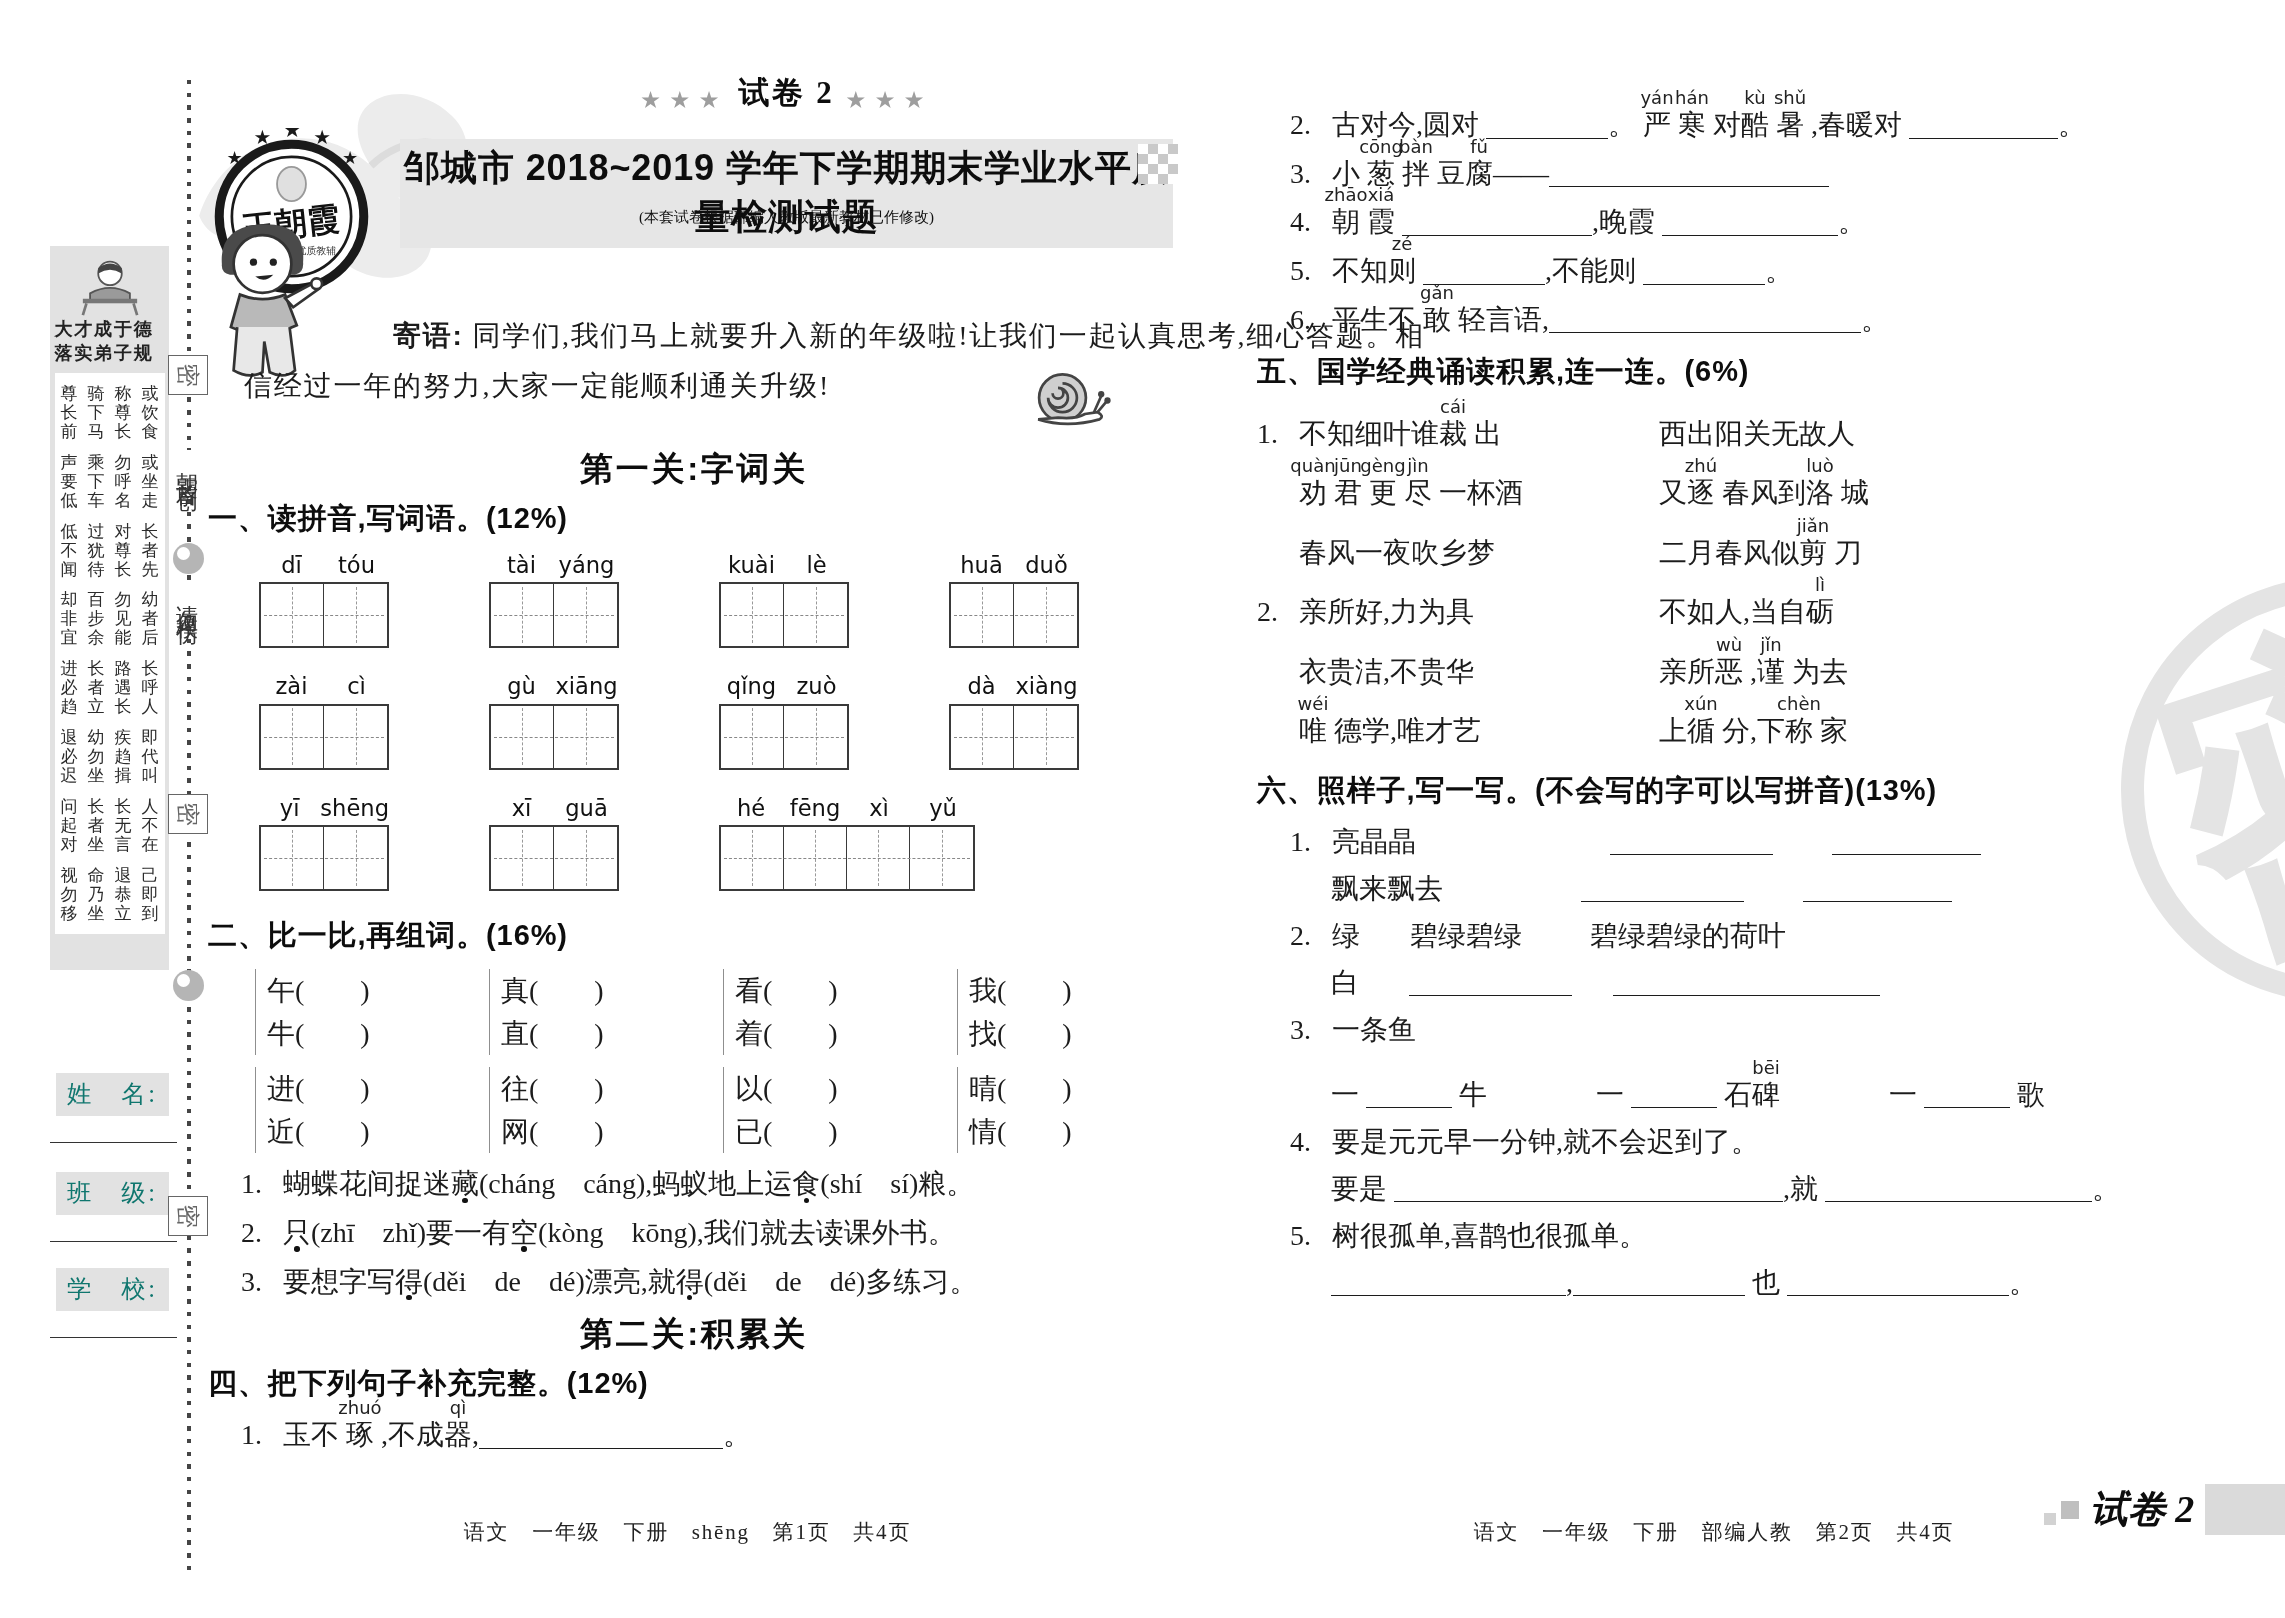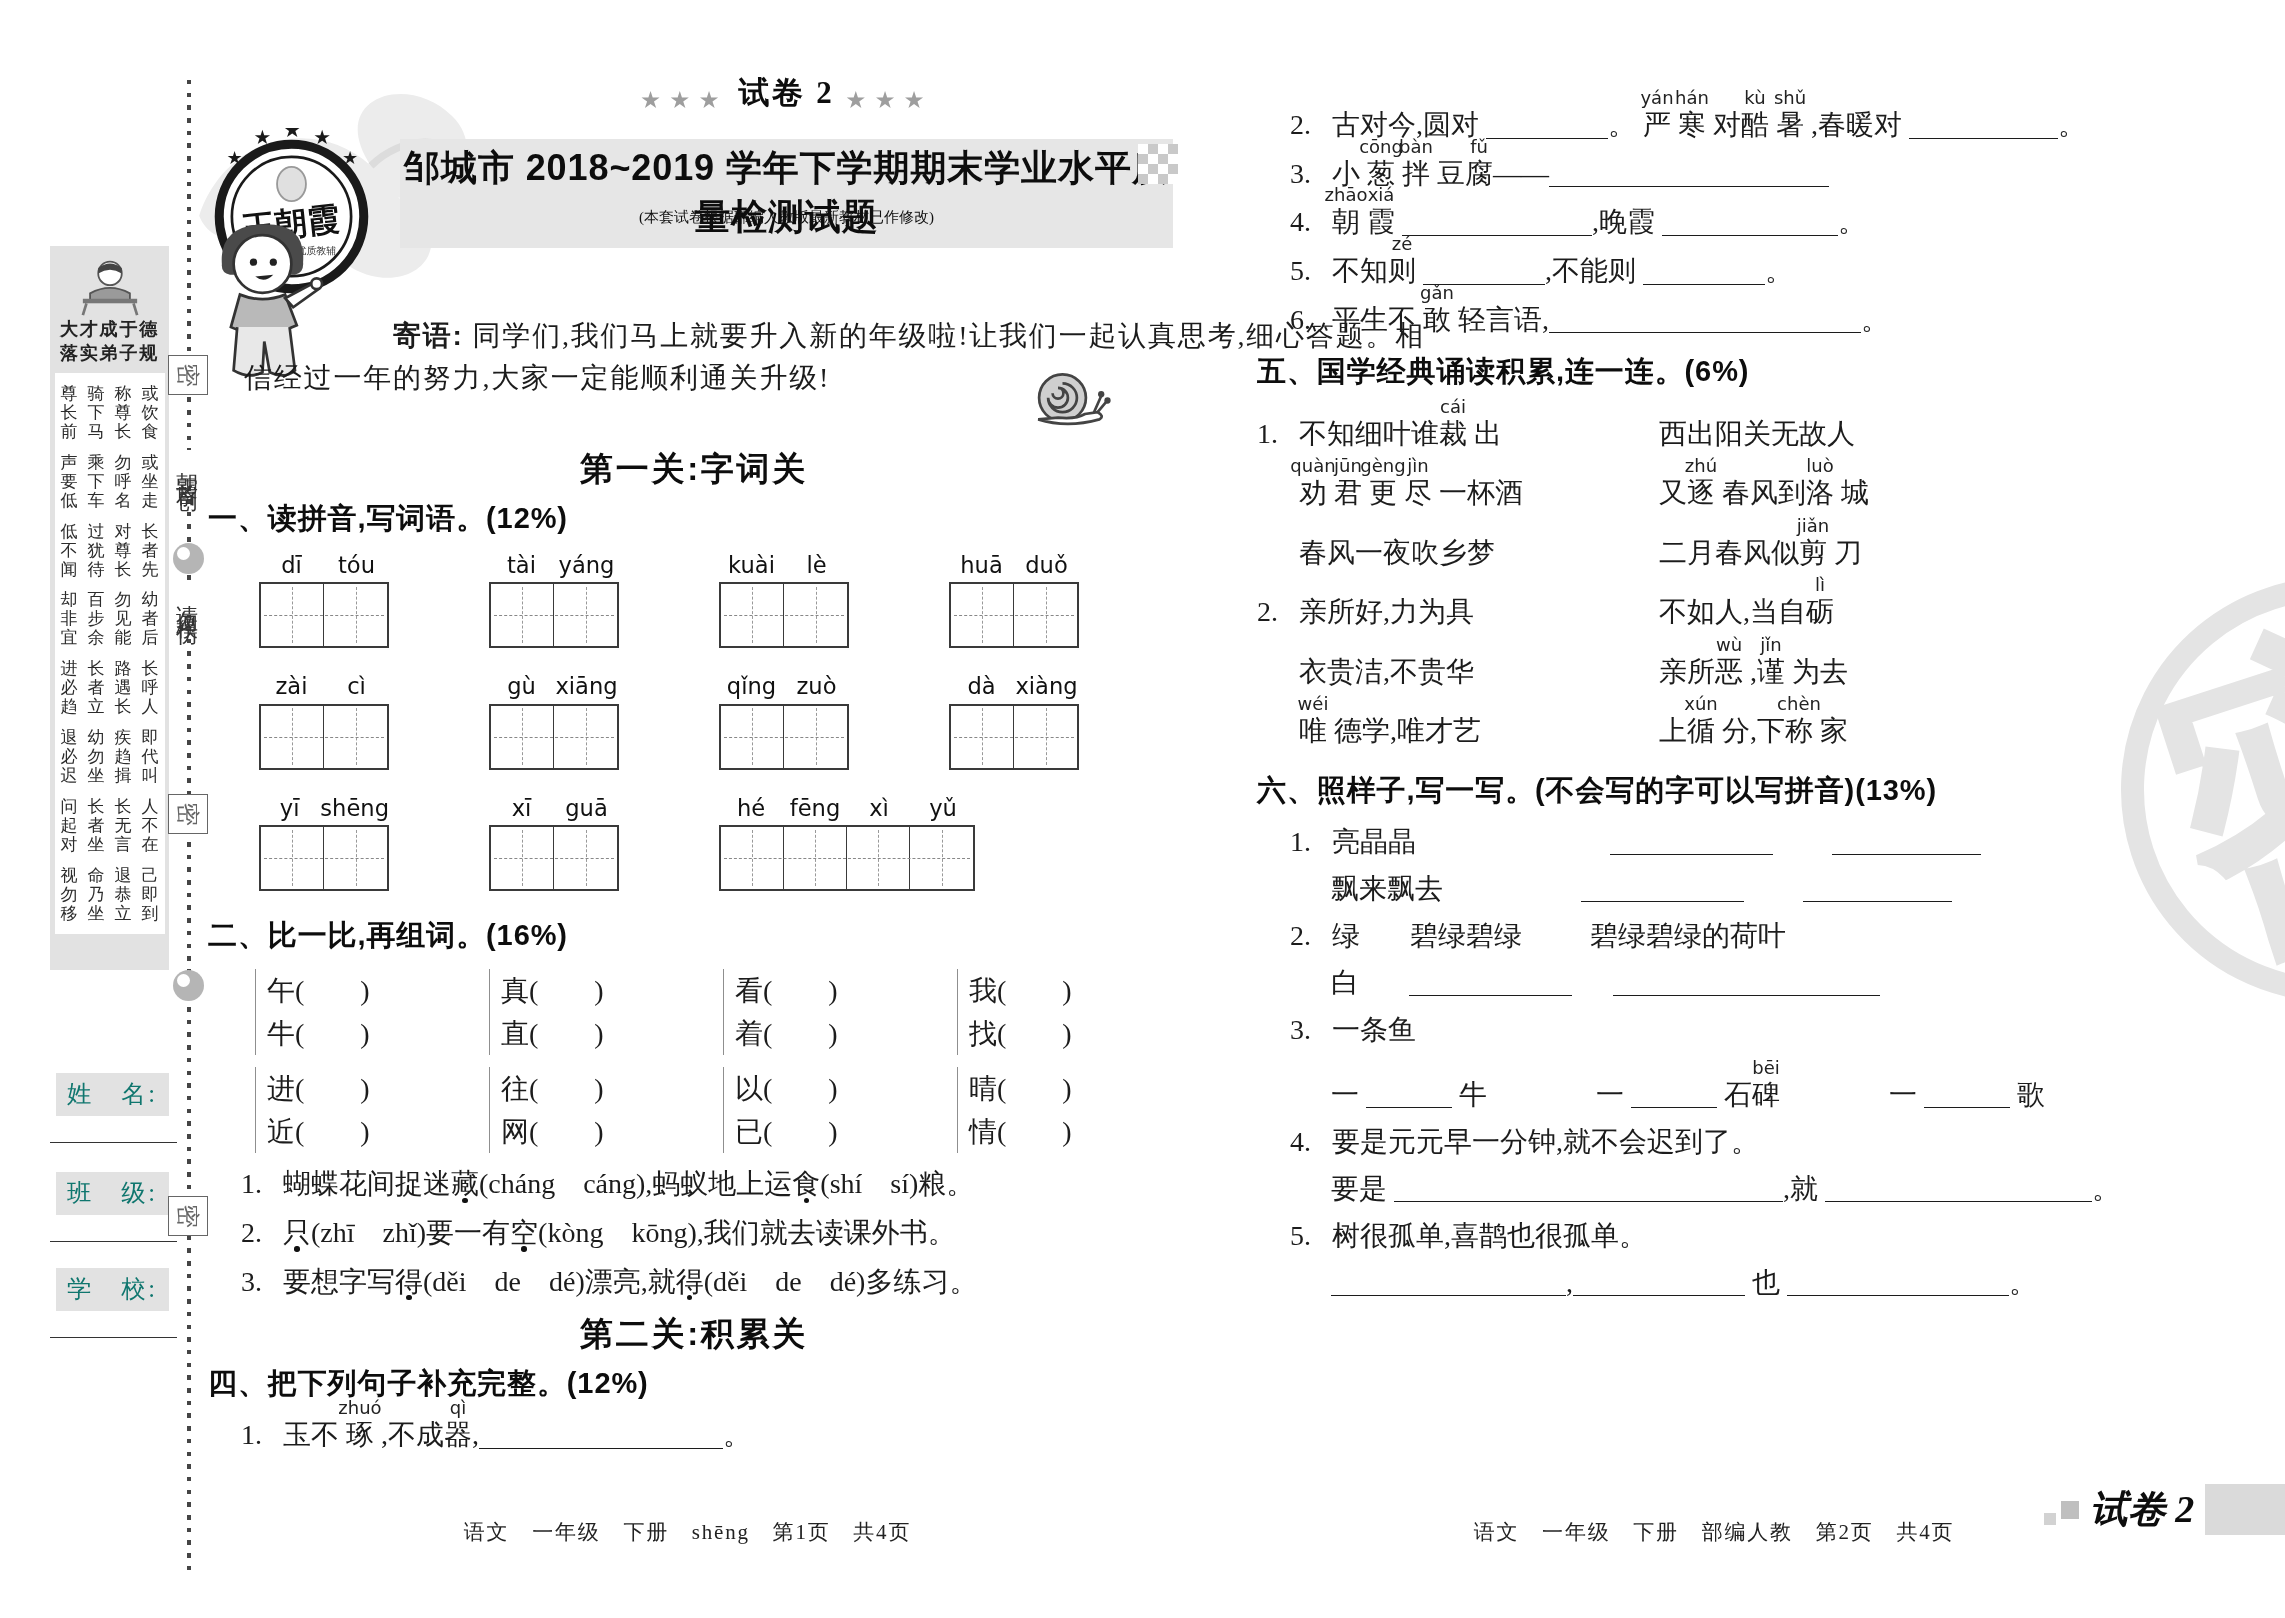--- a/index.html
+++ b/index.html
@@ -24,21 +24,21 @@
       transform:rotate(90deg);z-index:3;}
   .vtext{position:absolute;left:172px;writing-mode:vertical-rl;font-size:22px;letter-spacing:6.3px;
       color:#333;background:#fff;padding:3.6px 0;z-index:3;}
   .yy{position:absolute;left:173px;width:31px;height:31px;border-radius:50%;background:#b5b5b5;z-index:3;}
   .yy::after{content:"";position:absolute;left:3.6px;top:3.6px;width:13.6px;height:13.6px;border-radius:50%;background:#fff;}
 
   
   .side-panel{position:absolute;left:50px;top:246px;width:119px;height:724px;background:#e2e2e2;
       padding:11px 4.5px 7.2px 4.5px;}
   .side-panel svg{display:block;margin:0 auto;}
-  .motto{font-size:18px;font-weight:bold;text-align:center;line-height:24.4px;color:#222;letter-spacing:1.8px;}
+  .motto{font-size:18px;font-weight:bold;text-align:left;line-height:24.4px;color:#222;letter-spacing:1.8px;}
   .dz-box{background:#fff;margin-top:7.2px;padding:11px 4.5px 5.4px 4.5px;height:561px;}
   .dzrow{display:flex;justify-content:space-between;margin-bottom:11.8px;}
   .dzcell{width:20px;text-align:center;}
   .dzcell span{display:block;font-size:17px;line-height:19px;color:#2c2c2c;}
 
   .field-label{position:absolute;left:56px;background:#e2e2e2;font-size:24.4px;letter-spacing:2.7px;
       padding:5.4px 11px;color:#0f766e;}
   .field-line{position:absolute;left:50px;width:127px;border-bottom:1.8px solid #333;}
 
   
@@ -56,21 +56,21 @@
       padding:5.4px 0;color:#0d0d0d;}
   .checker{position:absolute;right:-5.4px;top:4.5px;width:40px;height:40px;
       background:conic-gradient(#c9c9c9 25%,#fff 25% 50%,#c9c9c9 50% 75%,#fff 75%);
       background-size:20px 20px;}
   .subtitle{position:absolute;left:192px;right:7.2px;top:136px;text-align:center;font-size:15px;color:#111;}
   .grade{position:absolute;left:192px;right:7.2px;top:174px;text-align:center;font-weight:bold;
       font-size:33px;letter-spacing:12.7px;color:#0d0d0d;font-family:"Liberation Sans",sans-serif;}
   .boy{position:absolute;left:-9px;top:145px;}
   .snail{position:absolute;left:814px;top:288px;}
   .msg1{position:absolute;left:185px;top:246px;font-size:27px;letter-spacing:1.8px;white-space:nowrap;}
-  .msg2{position:absolute;left:36px;top:288px;font-size:27px;letter-spacing:1.8px;white-space:nowrap;}
+  .msg2{position:absolute;left:36px;top:296px;font-size:27px;letter-spacing:1.8px;white-space:nowrap;}
   .msg-label{font-weight:bold;font-family:"Liberation Sans",sans-serif;}
 
   
   .part-title{font-family:"Liberation Sans",sans-serif;font-weight:bold;font-size:33px;
       text-align:center;letter-spacing:2.7px;margin:12.7px 0 5.4px 0;color:#0d0d0d;}
   .sec-head{font-family:"Liberation Sans",sans-serif;font-weight:bold;font-size:29px;
       margin:7.2px 0 12.7px 0;color:#0d0d0d;letter-spacing:0.9px;}
 
   
   .rich{font-size:28px;line-height:36px;color:#1c1c1c;white-space:nowrap;}

